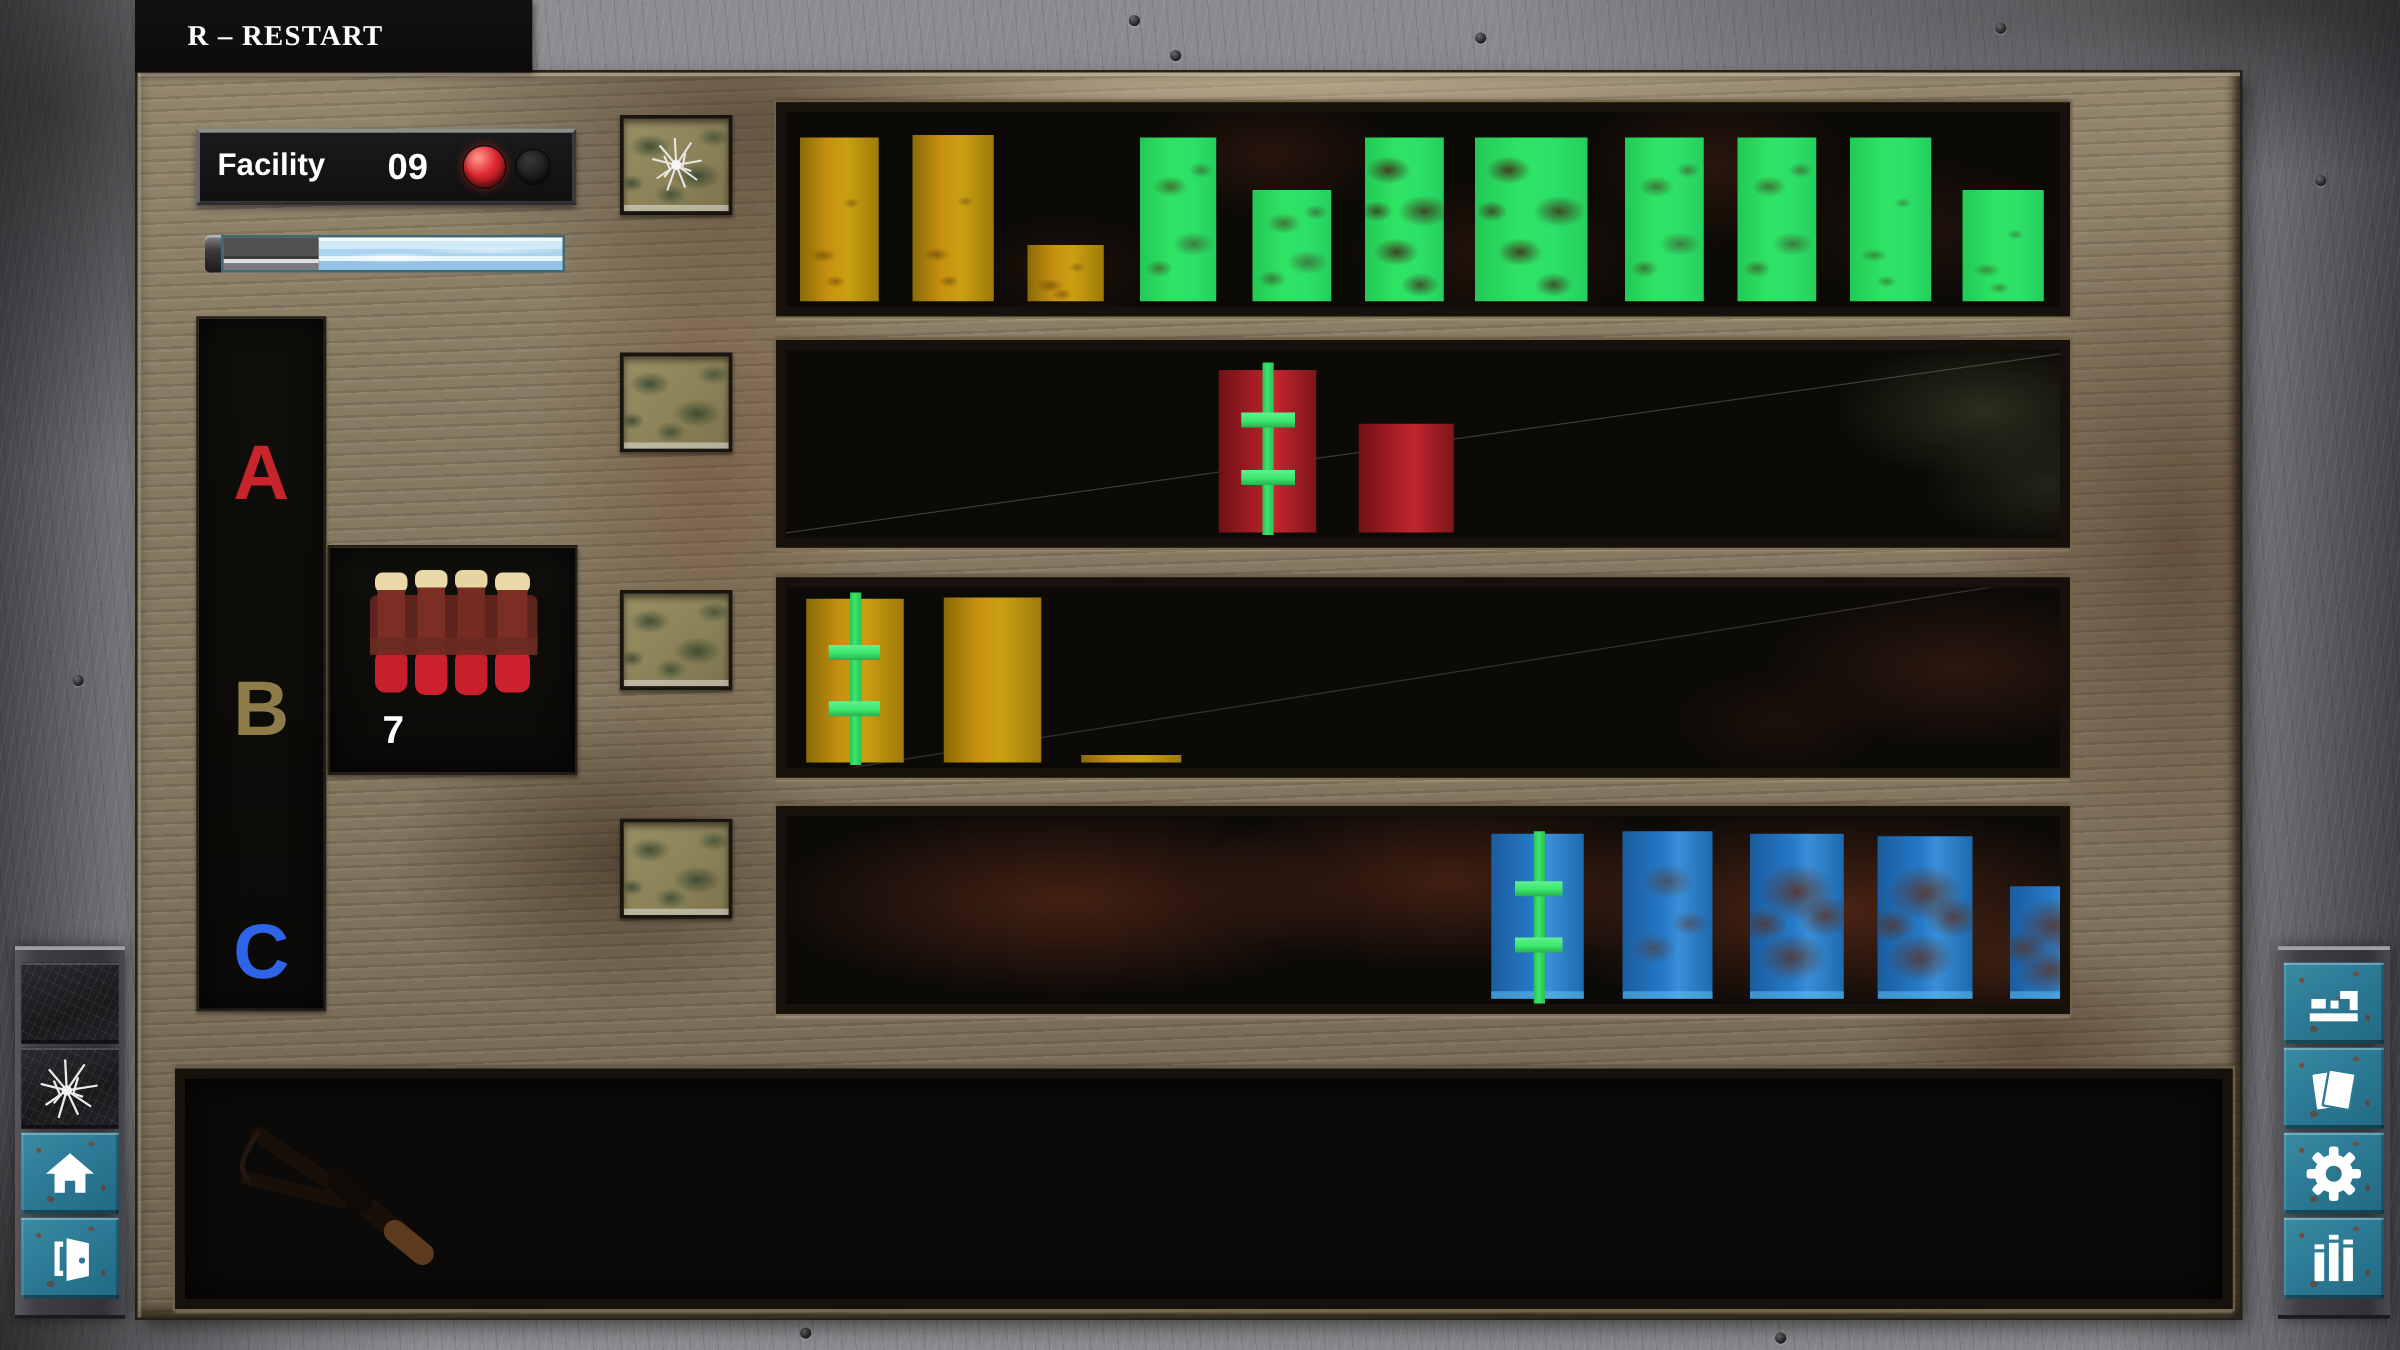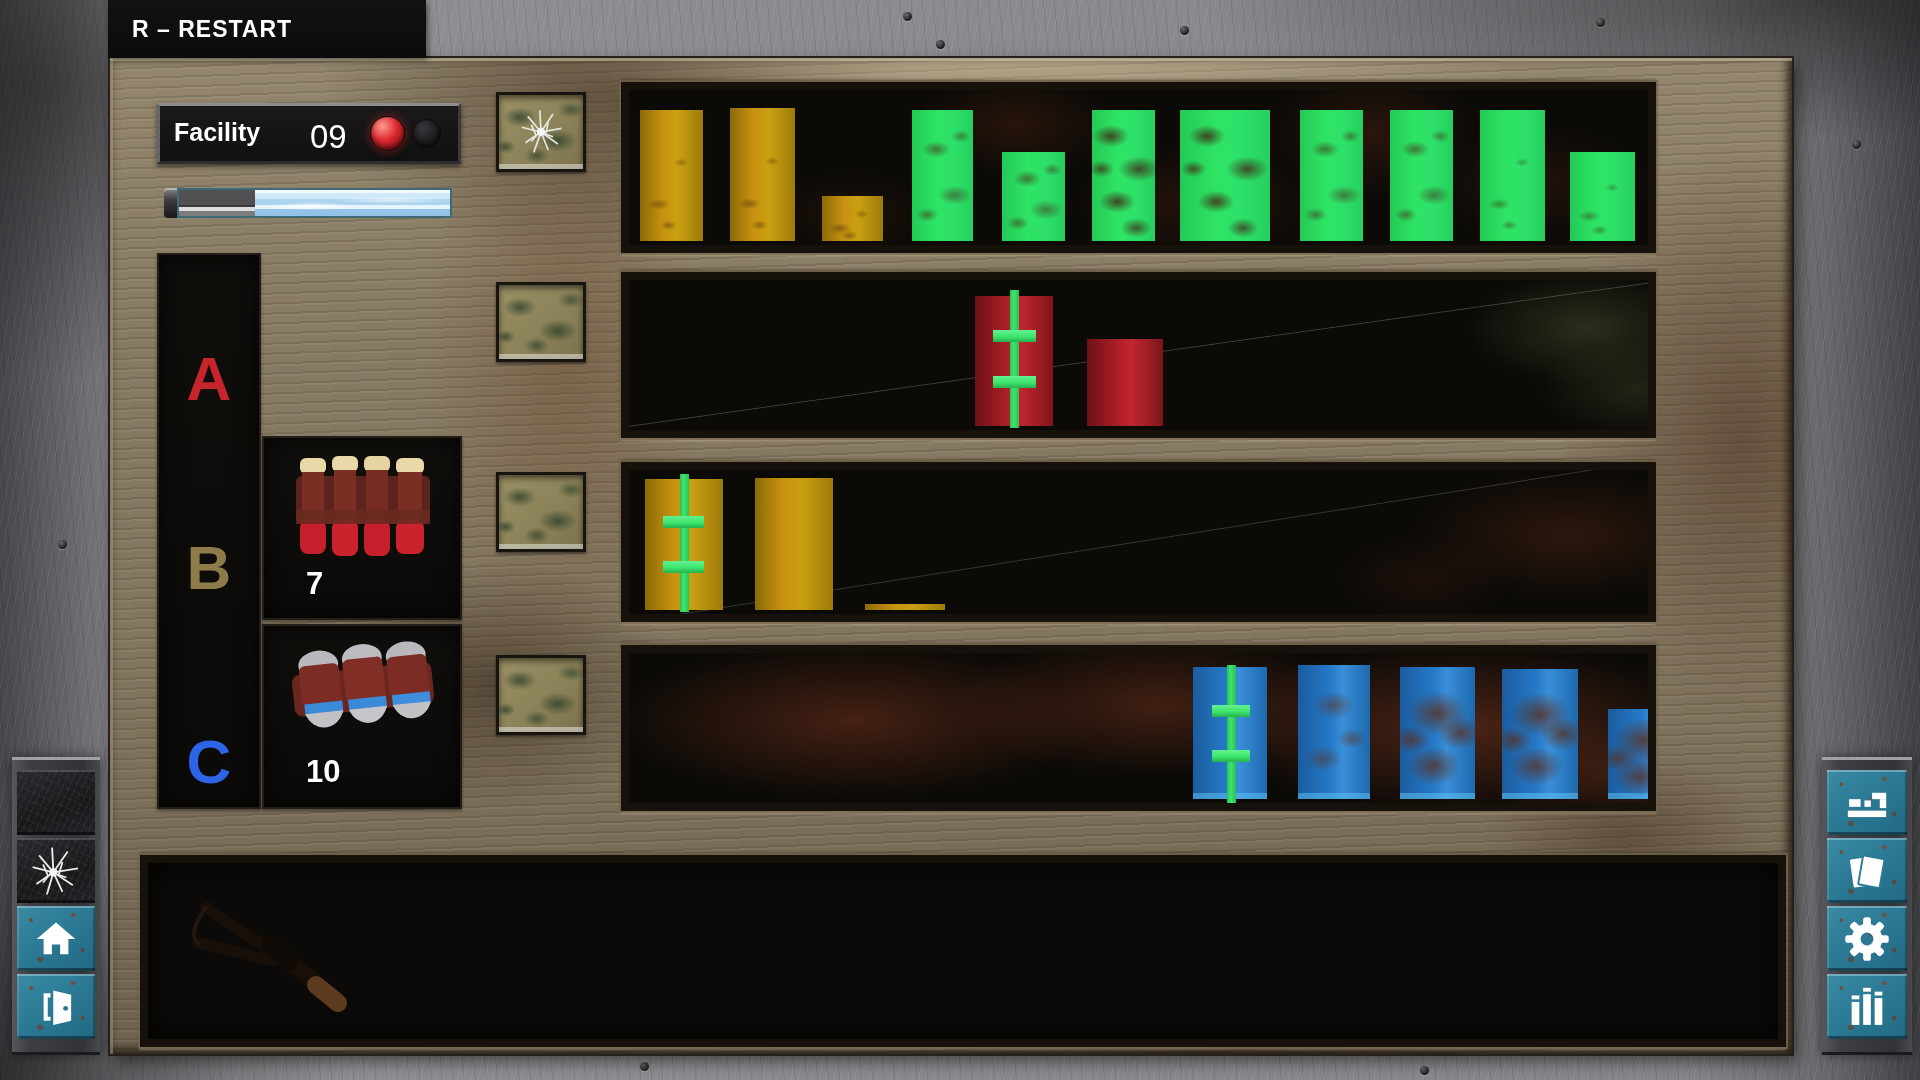--- a/index.html
+++ b/index.html
@@ -19,21 +19,21 @@
       linear-gradient(180deg,#929296,#74747a);}
   .screw{position:absolute;width:9px;height:9px;border-radius:50%;
     background:radial-gradient(circle at 35% 30%, #6a6a6e, #1c1c1e 70%);
     box-shadow:0 1px 1px rgba(255,255,255,.25);}
 
   
   .restart-bar{position:absolute;left:108px;top:0;width:318px;height:58px;
     background:linear-gradient(180deg,#121212,#0b0b0b);z-index:30;
     display:flex;align-items:center;box-shadow:2px 2px 6px rgba(0,0,0,.45);}
   .restart-bar span{color:#fff;font-weight:700;font-size:23px;letter-spacing:1px;
-    padding-left:24px;}
+    padding-left:42px;font-family:Liberation Serif, serif;}
 
   
   .board{position:absolute;left:110px;top:58px;width:1682px;height:996px;
     background:
       radial-gradient(700px 120px at 55% 0%, rgba(215,200,165,.45), transparent 70%),
       radial-gradient(420px 260px at 30% 3%, rgba(52,36,20,.5), transparent 70%),
       radial-gradient(200px 420px at 27% 30%, rgba(98,58,30,.35), transparent 70%),
       radial-gradient(260px 180px at 23% 63%, rgba(40,24,12,.5), transparent 70%),
       radial-gradient(500px 260px at 68% 97%, rgba(56,38,22,.45), transparent 70%),
       radial-gradient(260px 420px at 97% 38%, rgba(66,40,24,.5), transparent 70%),
@@ -44,21 +44,21 @@
       inset -5px 0 8px rgba(28,20,12,.65), inset 0 -6px 10px rgba(28,20,12,.65),
       0 0 0 2px #25201a, 5px 7px 16px rgba(0,0,0,.55);}
 
   
   .facility{position:absolute;left:157px;top:103px;width:298px;height:55px;
     background:linear-gradient(180deg,#1a1a1a,#101010);
     border-top:3px solid #8e8e90;border-left:3px solid #66666a;
     border-right:3px solid #3a3a3e;border-bottom:3px solid #2e2e32;
     box-shadow:0 3px 5px rgba(0,0,0,.5);}
   .facility .flabel{position:absolute;left:14px;top:12px;color:#fff;font-weight:700;font-size:25px;}
-  .facility .fnum{position:absolute;left:150px;top:12px;color:#fff;font-weight:400;font-size:33px;text-align:center;}
+  .facility .fnum{position:absolute;left:150px;top:12px;color:#fff;font-weight:700;font-size:29px;text-align:center;}
   .light{position:absolute;border-radius:50%;}
   .light-red{left:210px;top:10px;width:33px;height:33px;
     background:radial-gradient(circle at 35% 28%, #ff9a8e, var(--c-light_red) 45%, #8c1218 85%, #58090e);
     border:1px solid #0c0c0c;box-shadow:0 0 8px rgba(226,40,44,.55), inset 0 -3px 5px rgba(0,0,0,.5);}
   .light-off{left:252px;top:13px;width:27px;height:27px;
     background:radial-gradient(circle at 38% 30%, #39393d, #141416 70%);
     border:1px solid #0a0a0a;box-shadow:inset 0 -2px 4px rgba(0,0,0,.6);}
 
   
   .progress{position:absolute;left:164px;top:188px;width:288px;height:30px;display:flex;}
@@ -251,42 +251,20 @@
           <rect x="108" y="10" width="28" height="16" rx="6" fill="#ead9a8"></rect>
           <rect x="110" y="24" width="24" height="60" fill="#7a2e24"></rect>
           <rect x="108" y="72" width="28" height="34" rx="8" fill="#cc222e"></rect>
         </g>
         <rect x="8" y="62" width="134" height="14" fill="#6a2a20" opacity=".85"></rect>
       </g>
     </svg>
     <span class="count" style="top:128px;">7</span>
   </div>
 
-  <div class="item-box" style="top:624px;height:181px;">
-    <svg class="item-art" width="155" height="120" viewBox="0 0 155 120" style="top:12px;">
-      <g transform="rotate(-6 77 60)">
-        <rect x="6" y="30" width="140" height="42" rx="8" fill="#6a2620"></rect>
-        <g>
-          <ellipse cx="34" cy="22" rx="20" ry="14" fill="#b9b9bd"></ellipse>
-          <rect x="14" y="22" width="40" height="42" rx="6" fill="#7c2c24"></rect>
-          <rect x="16" y="60" width="38" height="12" fill="#3a8ad8"></rect>
-          <path d="M16 70 a20 22 0 0 0 38 0 Z" fill="#c2c2c6"></path>
-          <ellipse cx="78" cy="20" rx="20" ry="14" fill="#bdbdc1"></ellipse>
-          <rect x="58" y="20" width="40" height="44" rx="6" fill="#802e26"></rect>
-          <rect x="60" y="60" width="38" height="12" fill="#3a8ad8"></rect>
-          <path d="M60 70 a20 22 0 0 0 38 0 Z" fill="#c6c6ca"></path>
-          <ellipse cx="122" cy="22" rx="20" ry="14" fill="#b9b9bd"></ellipse>
-          <rect x="102" y="22" width="40" height="42" rx="6" fill="#7c2c24"></rect>
-          <rect x="104" y="60" width="38" height="12" fill="#3e8edc"></rect>
-          <path d="M104 70 a20 22 0 0 0 38 0 Z" fill="#c2c2c6"></path>
-        </g>
-      </g>
-    </svg>
-    <span class="count" style="top:128px;">10</span>
-  </div>
 
   <div class="camo-btn" style="top:92px;">
     <svg width="48" height="48" viewBox="0 0 40 40">
       <g stroke="#f2f2f2" stroke-width="1.4" fill="none" opacity=".9">
         <line x1="20" y1="20" x2="4" y2="16"></line>
           <line x1="20" y1="20" x2="7" y2="29"></line>
         <line x1="20" y1="20" x2="14" y2="37"></line>
           <line x1="20" y1="20" x2="26" y2="35"></line>
         <line x1="20" y1="20" x2="34" y2="30"></line>
           <line x1="20" y1="20" x2="37" y2="17"></line>

